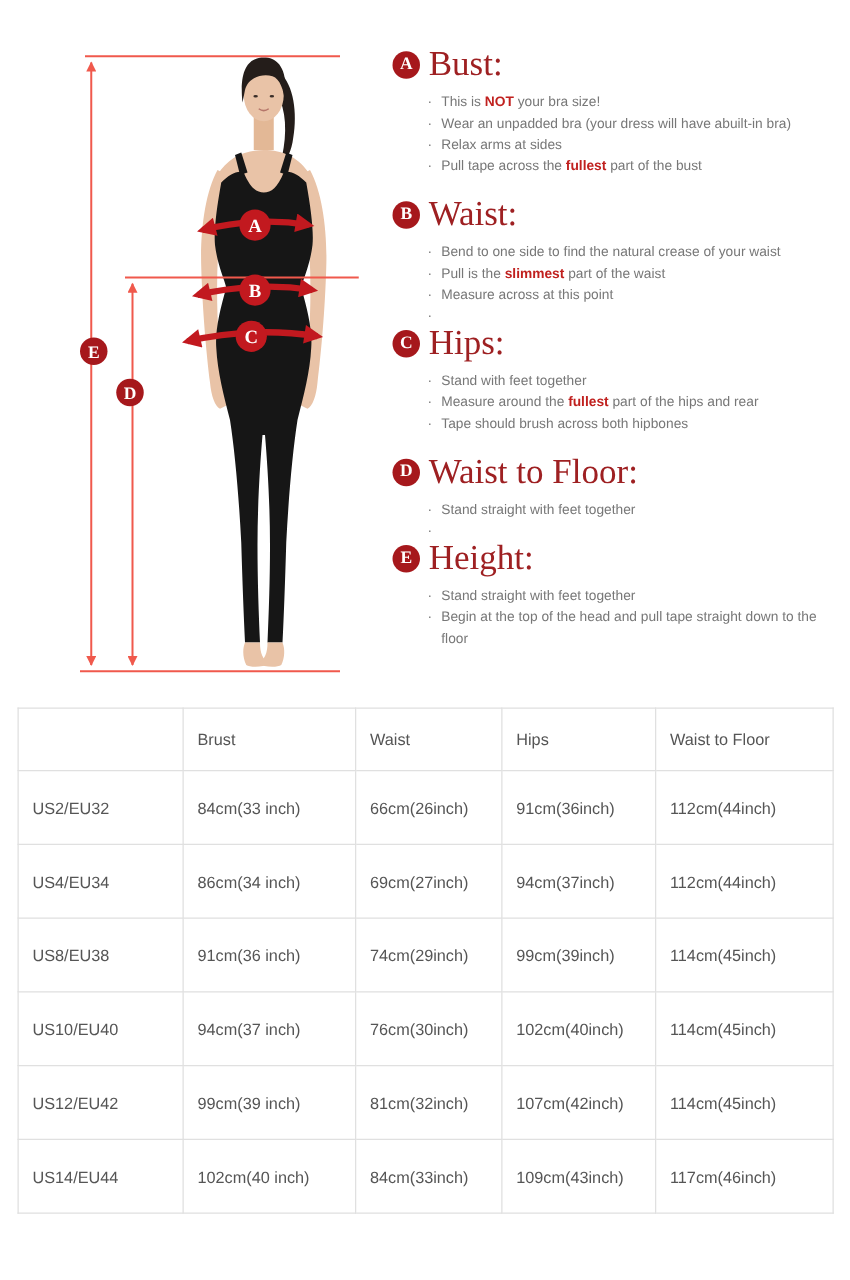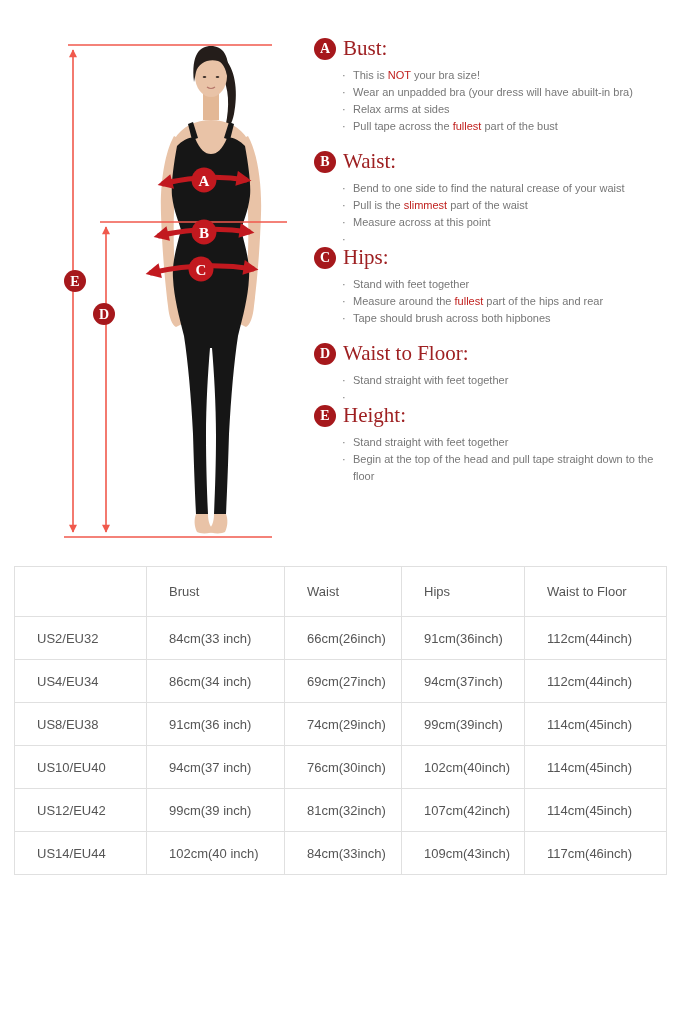--- a/index.html
+++ b/index.html
@@ -27,30 +27,30 @@
   .section{margin-bottom:14px;}
   .sec-head{display:flex;align-items:center;margin-bottom:6px;}
   .sec-badge{
     width:22px;height:22px;border-radius:50%;
     background:var(--badge-red);color:#fff;
     font-family:"Liberation Serif", serif;font-weight:bold;font-size:14px;
     display:flex;align-items:center;justify-content:center;flex:0 0 22px;
   }
   .sec-title{
     font-family:"Liberation Serif", serif;
-    font-size:21px;color:var(--heading-red);margin-left:7px;
+    font-size:28px;color:var(--heading-red);margin-left:7px;
   }
   .sec-d .sec-title{margin-left:7px;}
   .bullets{margin-left:28px;}
   .bullet{
     position:relative;padding-left:11px;
     font-size:11px;line-height:17px;color:var(--text-gray);
   }
   .dot{position:absolute;left:0;top:0;}
-  .em{font-weight:normal;color:var(--em-red);text-align:center;}
+  .em{font-weight:bold;color:var(--em-red);text-align:center;}
 
   
   .thin{stroke:var(--line-red);stroke-width:1.6;fill:none;}
   .thick{stroke:var(--figure-red);stroke-width:5;fill:none;}
   .mk-thin{fill:var(--line-red);}
   .mk-thick{fill:var(--figure-red);}
   .badge-circle{fill:var(--figure-red);}
   .badge-circle.dark{fill:var(--badge-red);}
   .badge-letter{
     fill:#ffffff;font-family:"Liberation Serif", serif;
@@ -59,24 +59,24 @@
 
   
   .size-table{
     margin:0 0 0 14px;width:652px;
     border-collapse:collapse;table-layout:fixed;
     font-size:13px;color:var(--table-text);
   }
   .size-table th,.size-table td{
     border:1px solid var(--table-border);
     font-weight:normal;text-align:left;
-    padding-left:22px;vertical-align:middle;
+    padding-left:11px;vertical-align:middle;
   }
   .size-table th{height:50px;}
-  .size-table td{height:43px;}
+  .size-table td{height:59px;}
 </style>
 </head>
 <body>
 
 <div class="top-area">
 
   <svg class="figure-svg" width="330" height="560" viewBox="0 0 330 560">
     <defs>
       <marker id="ah-thin" viewBox="0 0 10 10" refX="9" refY="5" markerWidth="6.5" markerHeight="5" orient="auto-start-reverse">
         <path d="M0,0 L10,5 L0,10 Z" class="mk-thin"></path>

